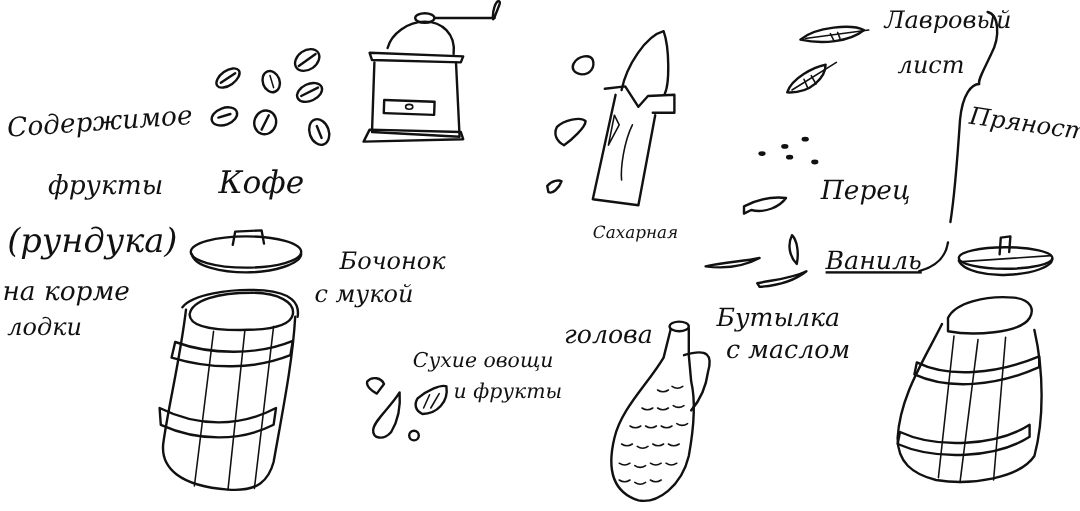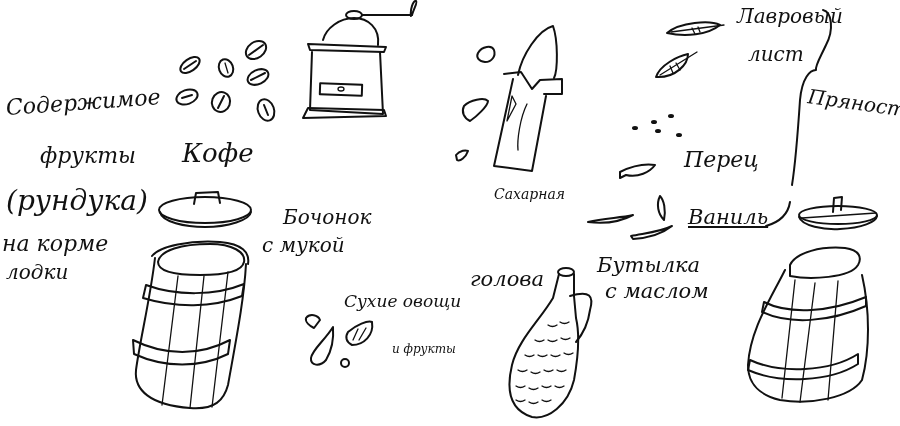--- a/index.html
+++ b/index.html
@@ -167,17 +167,17 @@
 
   <div class="label" style="left:808px;top:86px;font-size:20px;transform:rotate(8deg);">Пряности</div>
 
   <div class="label" style="left:684px;top:148px;font-size:22px;">Перец</div>
   <div class="label" style="left:688px;top:206px;font-size:21px;text-decoration:underline;">Ваниль</div>
 
   <div class="label" style="left:283px;top:207px;font-size:20px;">Бочонок</div>
   <div class="label" style="left:262px;top:235px;font-size:20px;">с мукой</div>
 
   <div class="label" style="left:344px;top:293px;font-size:17px;">Сухие овощи</div>
-  <div class="label" style="left:392px;top:319px;font-size:12px;margin-top:24px;">и фрукты</div>
+  <div class="label" style="left:378px;top:319px;font-size:17px;">и фрукты</div>
 
   <div class="label" style="left:597px;top:254px;font-size:21px;">Бутылка</div>
   <div class="label" style="left:605px;top:280px;font-size:21px;">с маслом</div>
 </div>
 
 </body></html>

